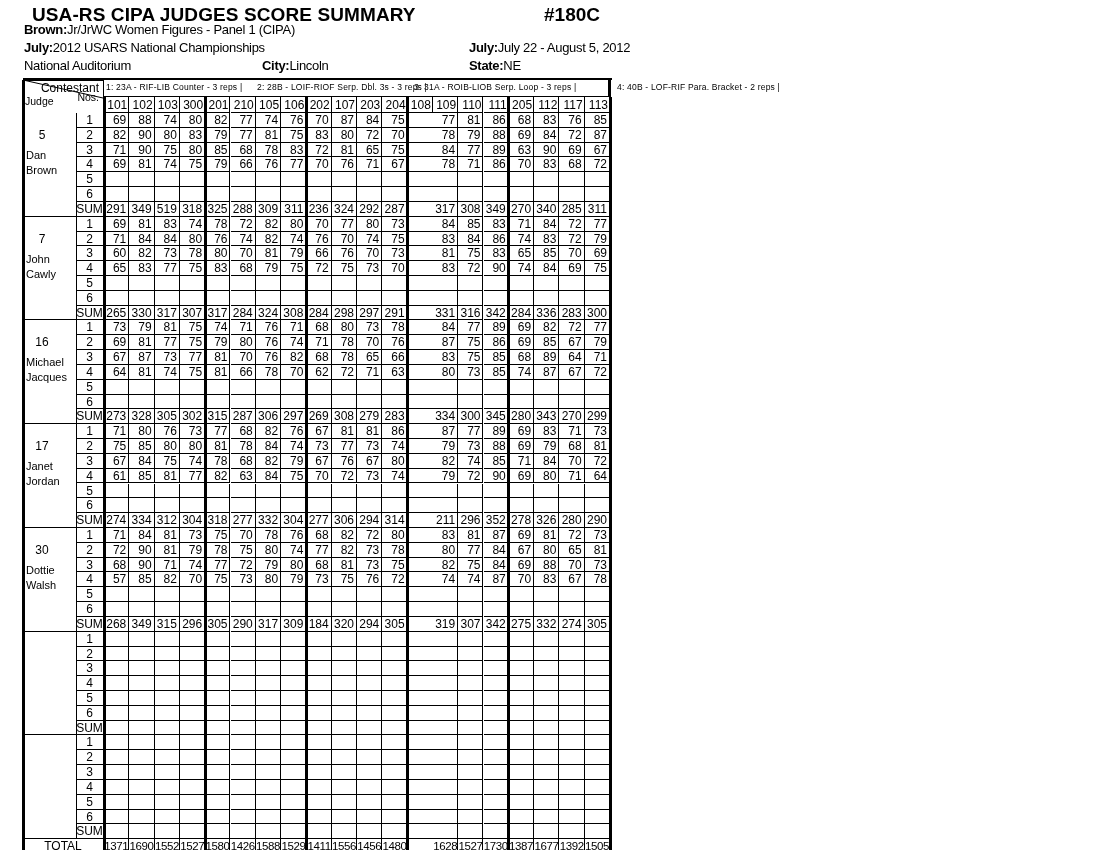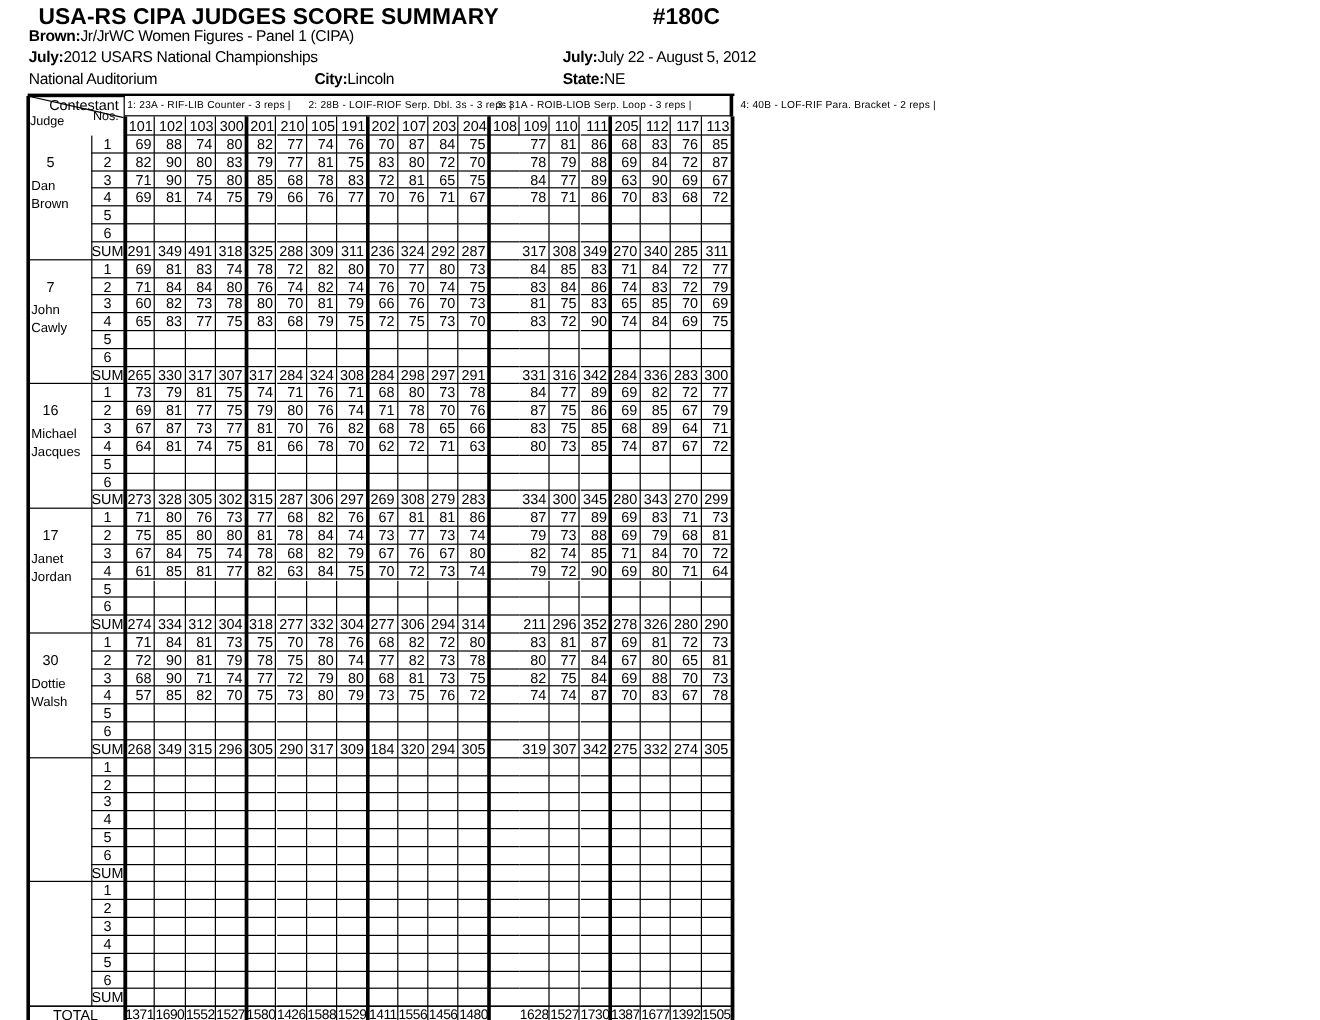--- a/index.html
+++ b/index.html
@@ -57,21 +57,21 @@
     <span class="fig-label" style="left: 594px;">4: 40B - LOF-RIF Para. Bracket - 2 reps |</span>
     <div style="position: absolute; left: 81px; top: 16px; width: 506px; height: 1px; background: rgb(0, 0, 0);"></div>
     <div style="position: absolute; left: 585px; top: 0px; width: 3px; height: 17px; background: rgb(0, 0, 0);"></div>
     <div class="num-h" style="left: 81px; top: 17px; width: 25.3px;">101</div>
     <div class="num-h" style="left: 106.3px; top: 17px; width: 25.3px;">102</div>
     <div class="num-h" style="left: 131.6px; top: 17px; width: 25.3px;">103</div>
     <div class="num-h" style="left: 156.9px; top: 17px; width: 25.3px;">300</div>
     <div class="num-h" style="left: 182.2px; top: 17px; width: 25.3px;">201</div>
     <div class="num-h" style="left: 207.5px; top: 17px; width: 25.3px;">210</div>
     <div class="num-h" style="left: 232.8px; top: 17px; width: 25.3px;">105</div>
-    <div class="num-h" style="left: 258.1px; top: 17px; width: 25.3px;">191</div>
+    <div class="num-h" style="left: 258.1px; top: 17px; width: 25.3px;">106</div>
     <div class="num-h" style="left: 283.4px; top: 17px; width: 25.3px;">202</div>
     <div class="num-h" style="left: 308.7px; top: 17px; width: 25.3px;">107</div>
     <div class="num-h" style="left: 334px; top: 17px; width: 25.3px;">203</div>
     <div class="num-h" style="left: 359.3px; top: 17px; width: 25.3px;">204</div>
     <div class="num-h" style="left: 384.6px; top: 17px; width: 25.3px;">108</div>
     <div class="num-h" style="left: 409.9px; top: 17px; width: 25.3px;">109</div>
     <div class="num-h" style="left: 435.2px; top: 17px; width: 25.3px;">110</div>
     <div class="num-h" style="left: 460.5px; top: 17px; width: 25.3px;">111</div>
     <div class="num-h" style="left: 485.8px; top: 17px; width: 25.3px;">205</div>
     <div class="num-h" style="left: 511.1px; top: 17px; width: 25.3px;">112</div>
@@ -206,21 +206,21 @@
     <div class="cell" style="left: 409.9px; top: 107.1px; width: 25.3px; height: 14.82px;"></div>
     <div class="cell" style="left: 435.2px; top: 107.1px; width: 25.3px; height: 14.82px;"></div>
     <div class="cell" style="left: 460.5px; top: 107.1px; width: 25.3px; height: 14.82px;"></div>
     <div class="cell" style="left: 485.8px; top: 107.1px; width: 25.3px; height: 14.82px;"></div>
     <div class="cell" style="left: 511.1px; top: 107.1px; width: 25.3px; height: 14.82px;"></div>
     <div class="cell" style="left: 536.4px; top: 107.1px; width: 25.3px; height: 14.82px;"></div>
     <div class="cell" style="left: 561.7px; top: 107.1px; width: 25.3px; height: 14.82px;"></div>
     <div class="rowlbl" style="left: 53px; top: 121.92px; width: 28px; height: 14.82px;">SUM</div>
     <div class="cell" style="left: 81px; top: 121.92px; width: 25.3px; height: 14.82px;">291</div>
     <div class="cell" style="left: 106.3px; top: 121.92px; width: 25.3px; height: 14.82px;">349</div>
-    <div class="cell" style="left: 131.6px; top: 121.92px; width: 25.3px; height: 14.82px;">491</div>
+    <div class="cell" style="left: 131.6px; top: 121.92px; width: 25.3px; height: 14.82px;">519</div>
     <div class="cell" style="left: 156.9px; top: 121.92px; width: 25.3px; height: 14.82px;">318</div>
     <div class="cell" style="left: 182.2px; top: 121.92px; width: 25.3px; height: 14.82px;">325</div>
     <div class="cell" style="left: 207.5px; top: 121.92px; width: 25.3px; height: 14.82px;">288</div>
     <div class="cell" style="left: 232.8px; top: 121.92px; width: 25.3px; height: 14.82px;">309</div>
     <div class="cell" style="left: 258.1px; top: 121.92px; width: 25.3px; height: 14.82px;">311</div>
     <div class="cell" style="left: 283.4px; top: 121.92px; width: 25.3px; height: 14.82px;">236</div>
     <div class="cell" style="left: 308.7px; top: 121.92px; width: 25.3px; height: 14.82px;">324</div>
     <div class="cell" style="left: 334px; top: 121.92px; width: 25.3px; height: 14.82px;">292</div>
     <div class="cell" style="left: 359.3px; top: 121.92px; width: 25.3px; height: 14.82px;">287</div>
     <div class="cell" style="left: 384.6px; top: 121.92px; width: 25.3px; height: 14.82px; border-right: none;"></div>

